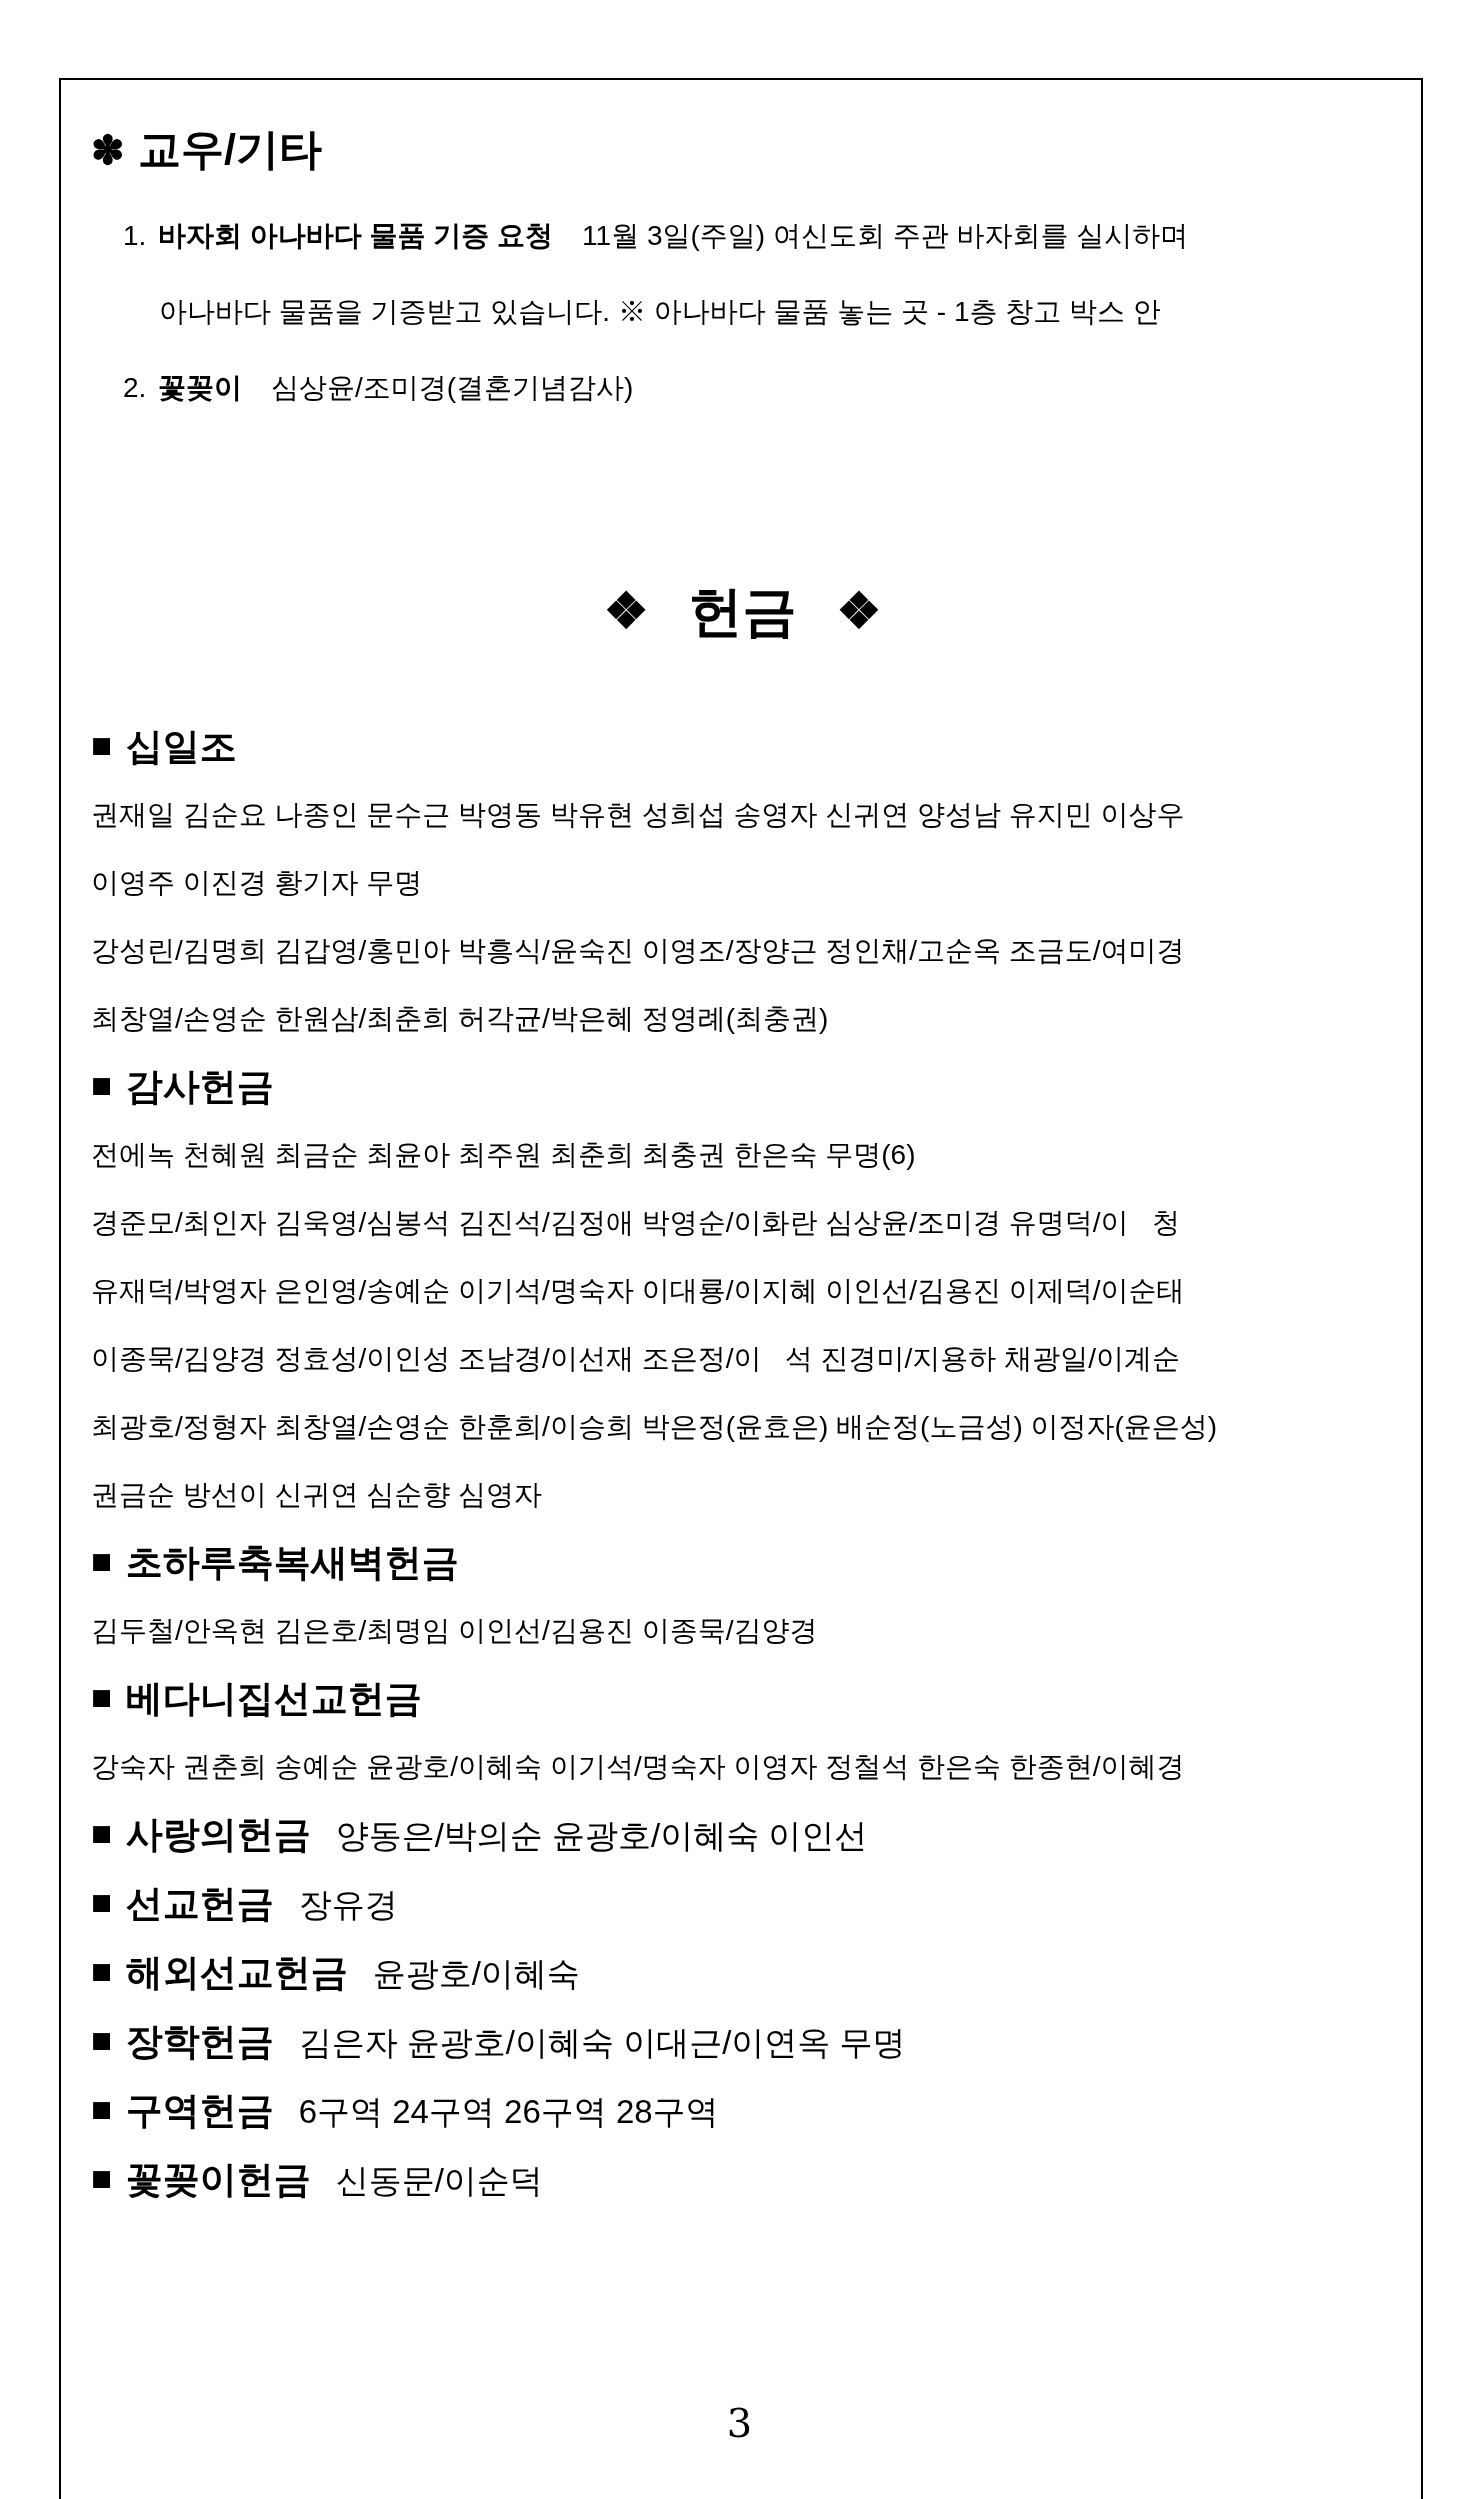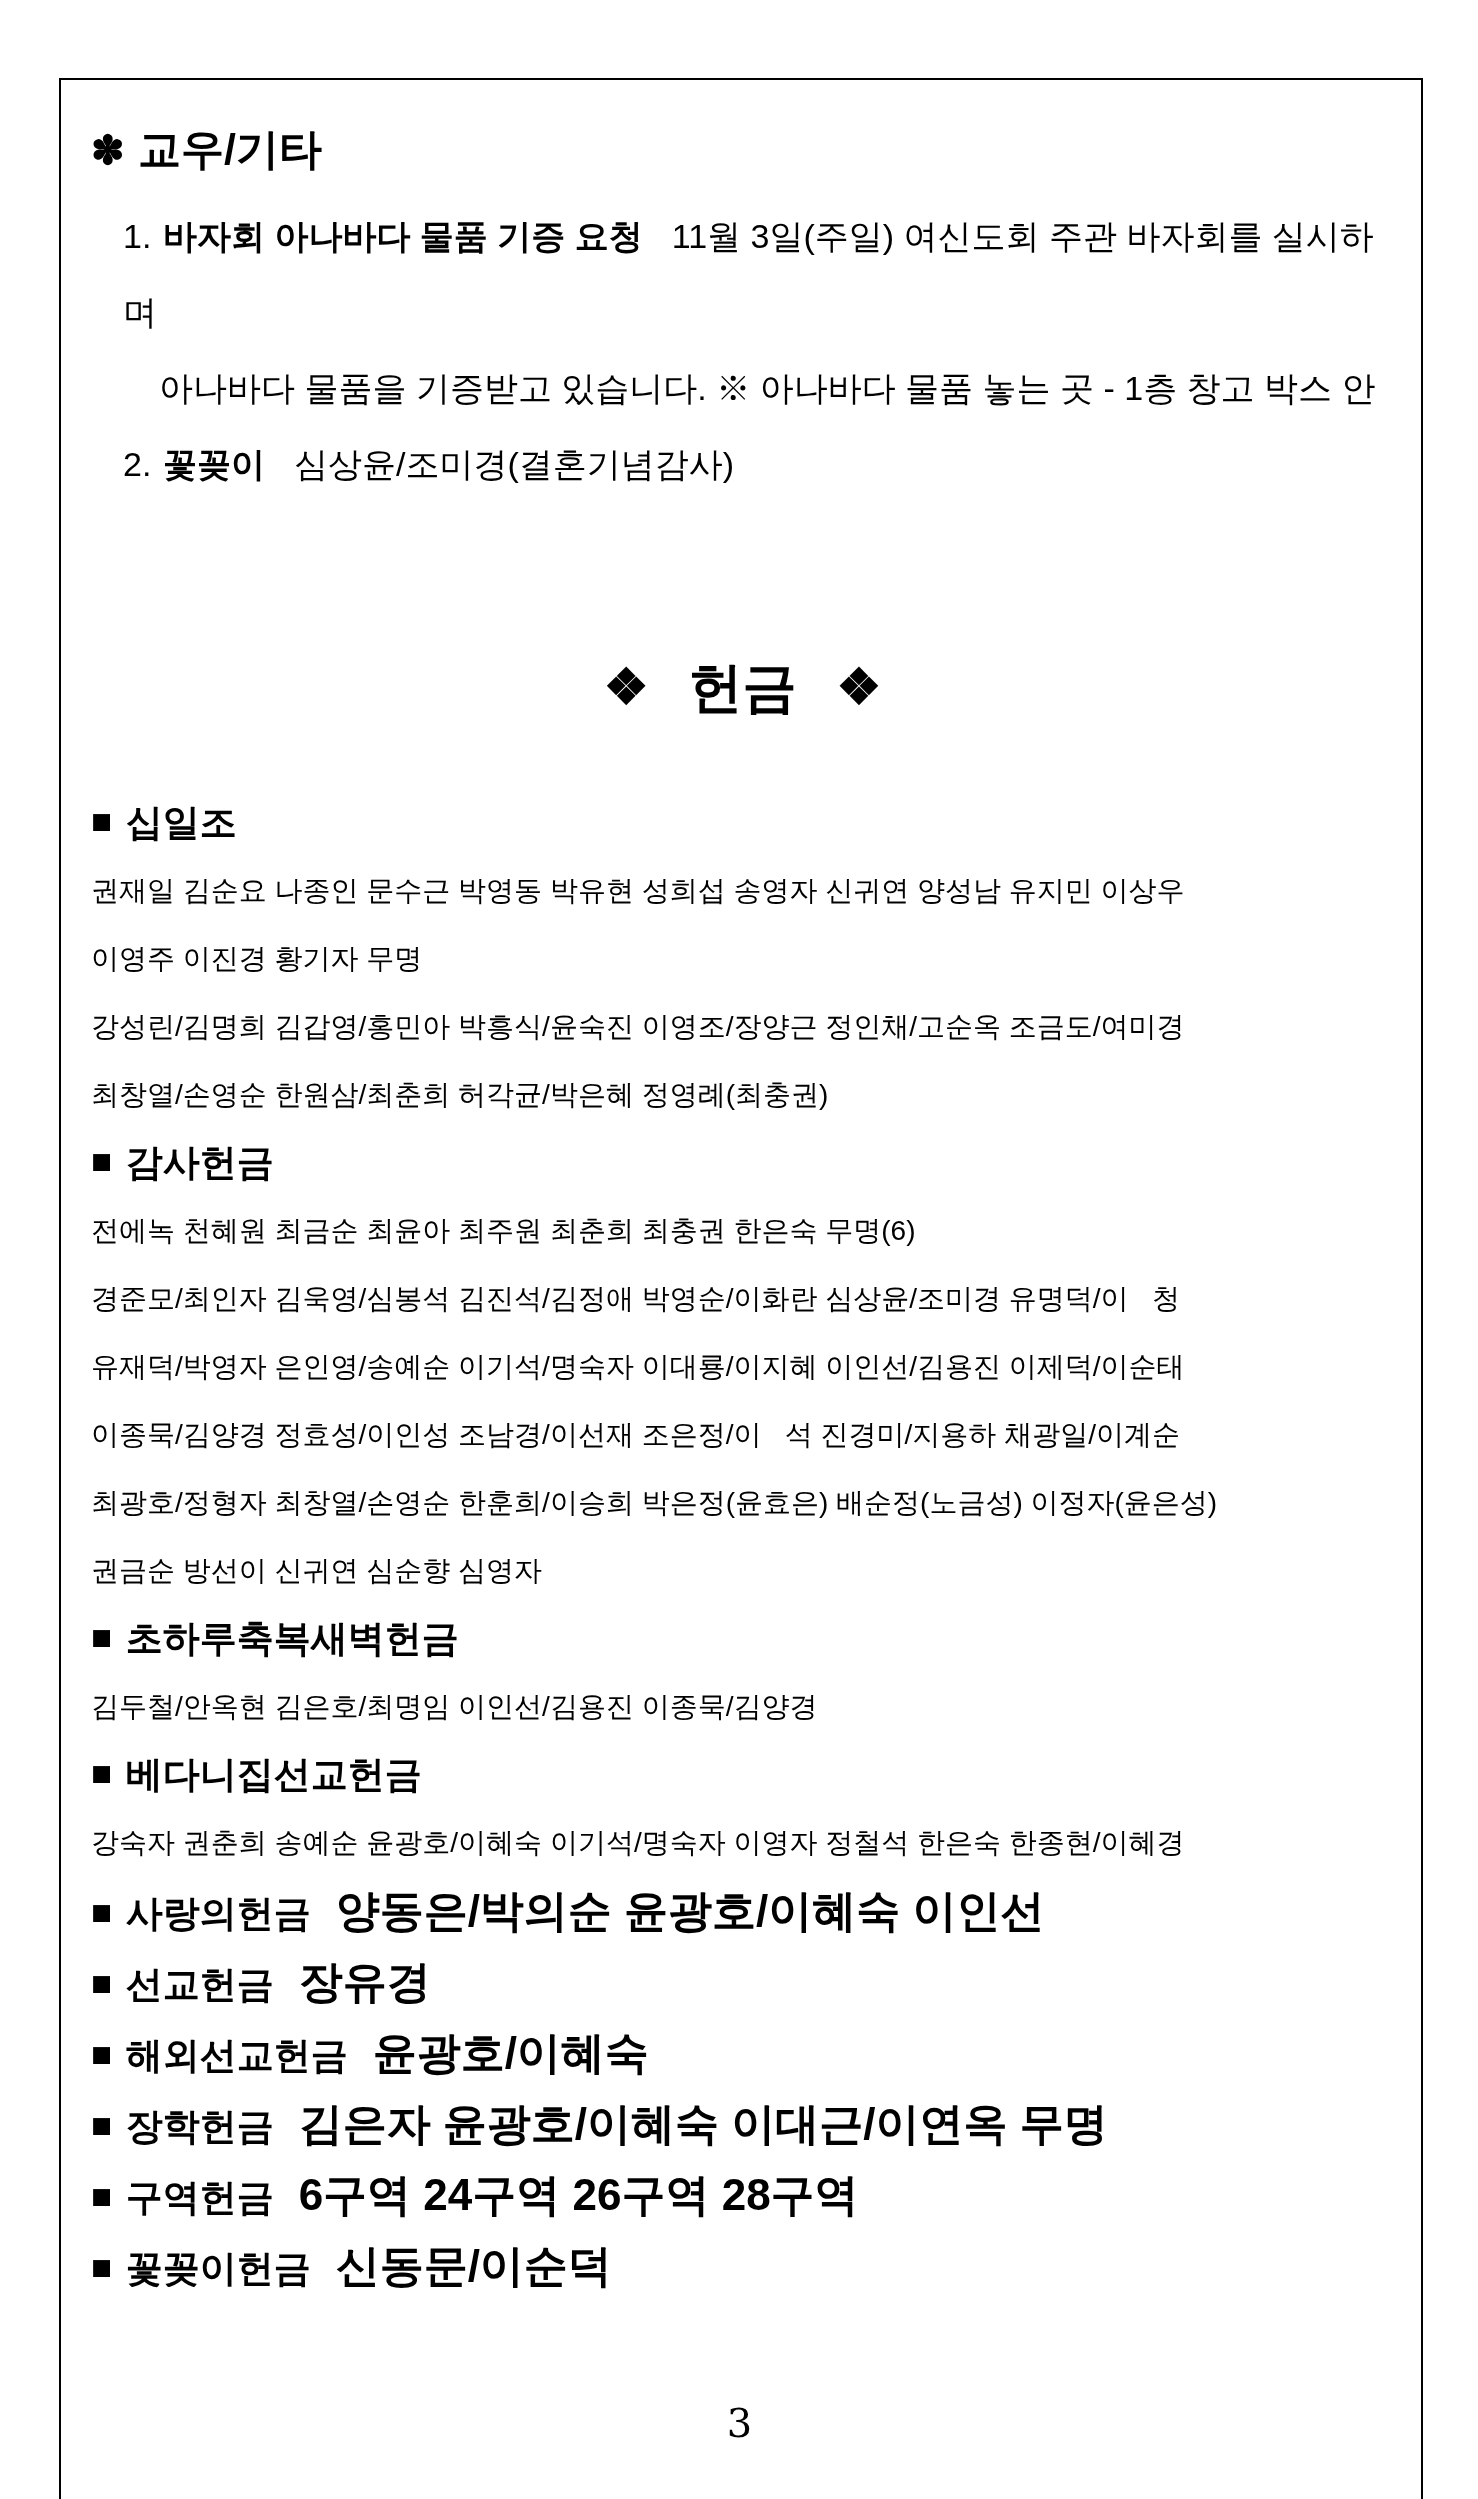--- a/index.html
+++ b/index.html
@@ -38,21 +38,21 @@
     line-height: 50px;
     letter-spacing: 0px;
     white-space: pre-wrap;
   }
   .notices-title .flower {
     font-size: 40px;
     margin-right: 13.5px;
   }
   .notice-list {
     margin-top: 23px;
-    font-size: 34px;
+    font-size: 28px;
   }
   .notice-line {
     line-height: 76px;
     padding-left: 32px;
     white-space: pre-wrap;
   }
   .notice-line.cont {
     padding-left: 68px;
   }
   .notice-number { margin-right: 11.6px; }
@@ -88,22 +88,22 @@
     font-size: 37px;
     font-weight: bold;
   }
   .sec-square {
     font-size: 35px;
     margin-right: 13.5px;
     position: relative;
     top: -1.9px;
   }
   .sec-inline {
-    font-weight: bold;
-    font-size: 44px;
+    font-weight: normal;
+    font-size: 33px;
     margin-left: 25px;
   }
   
   .page-number {
     position: absolute;
     left: 0;
     top: 2399px;
     width: 1479px;
     text-align: center;
     font-family: "DejaVu Serif", serif;

